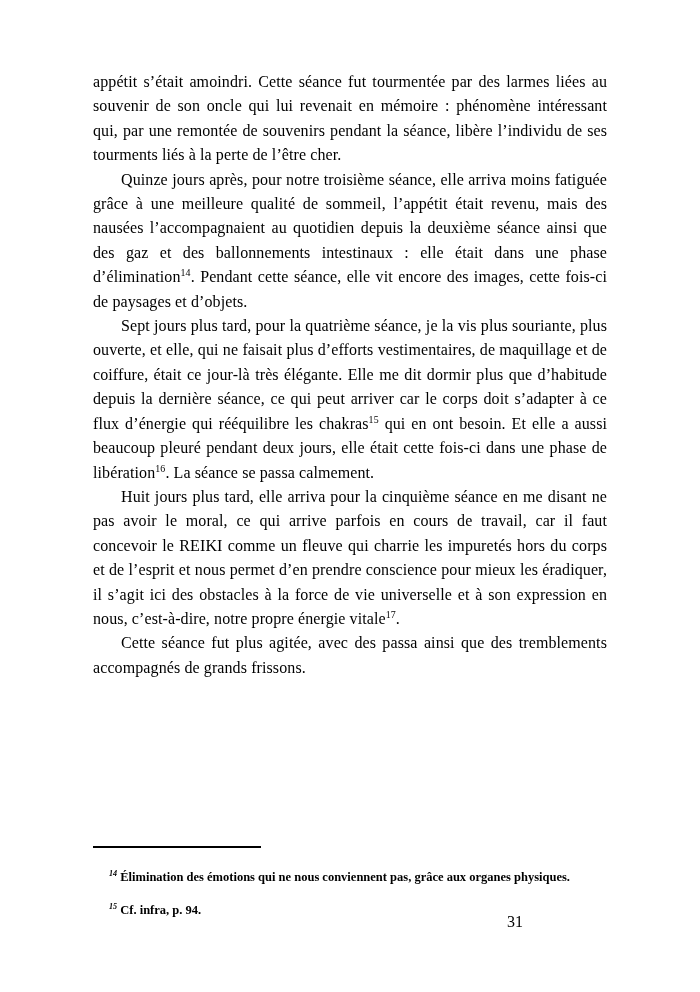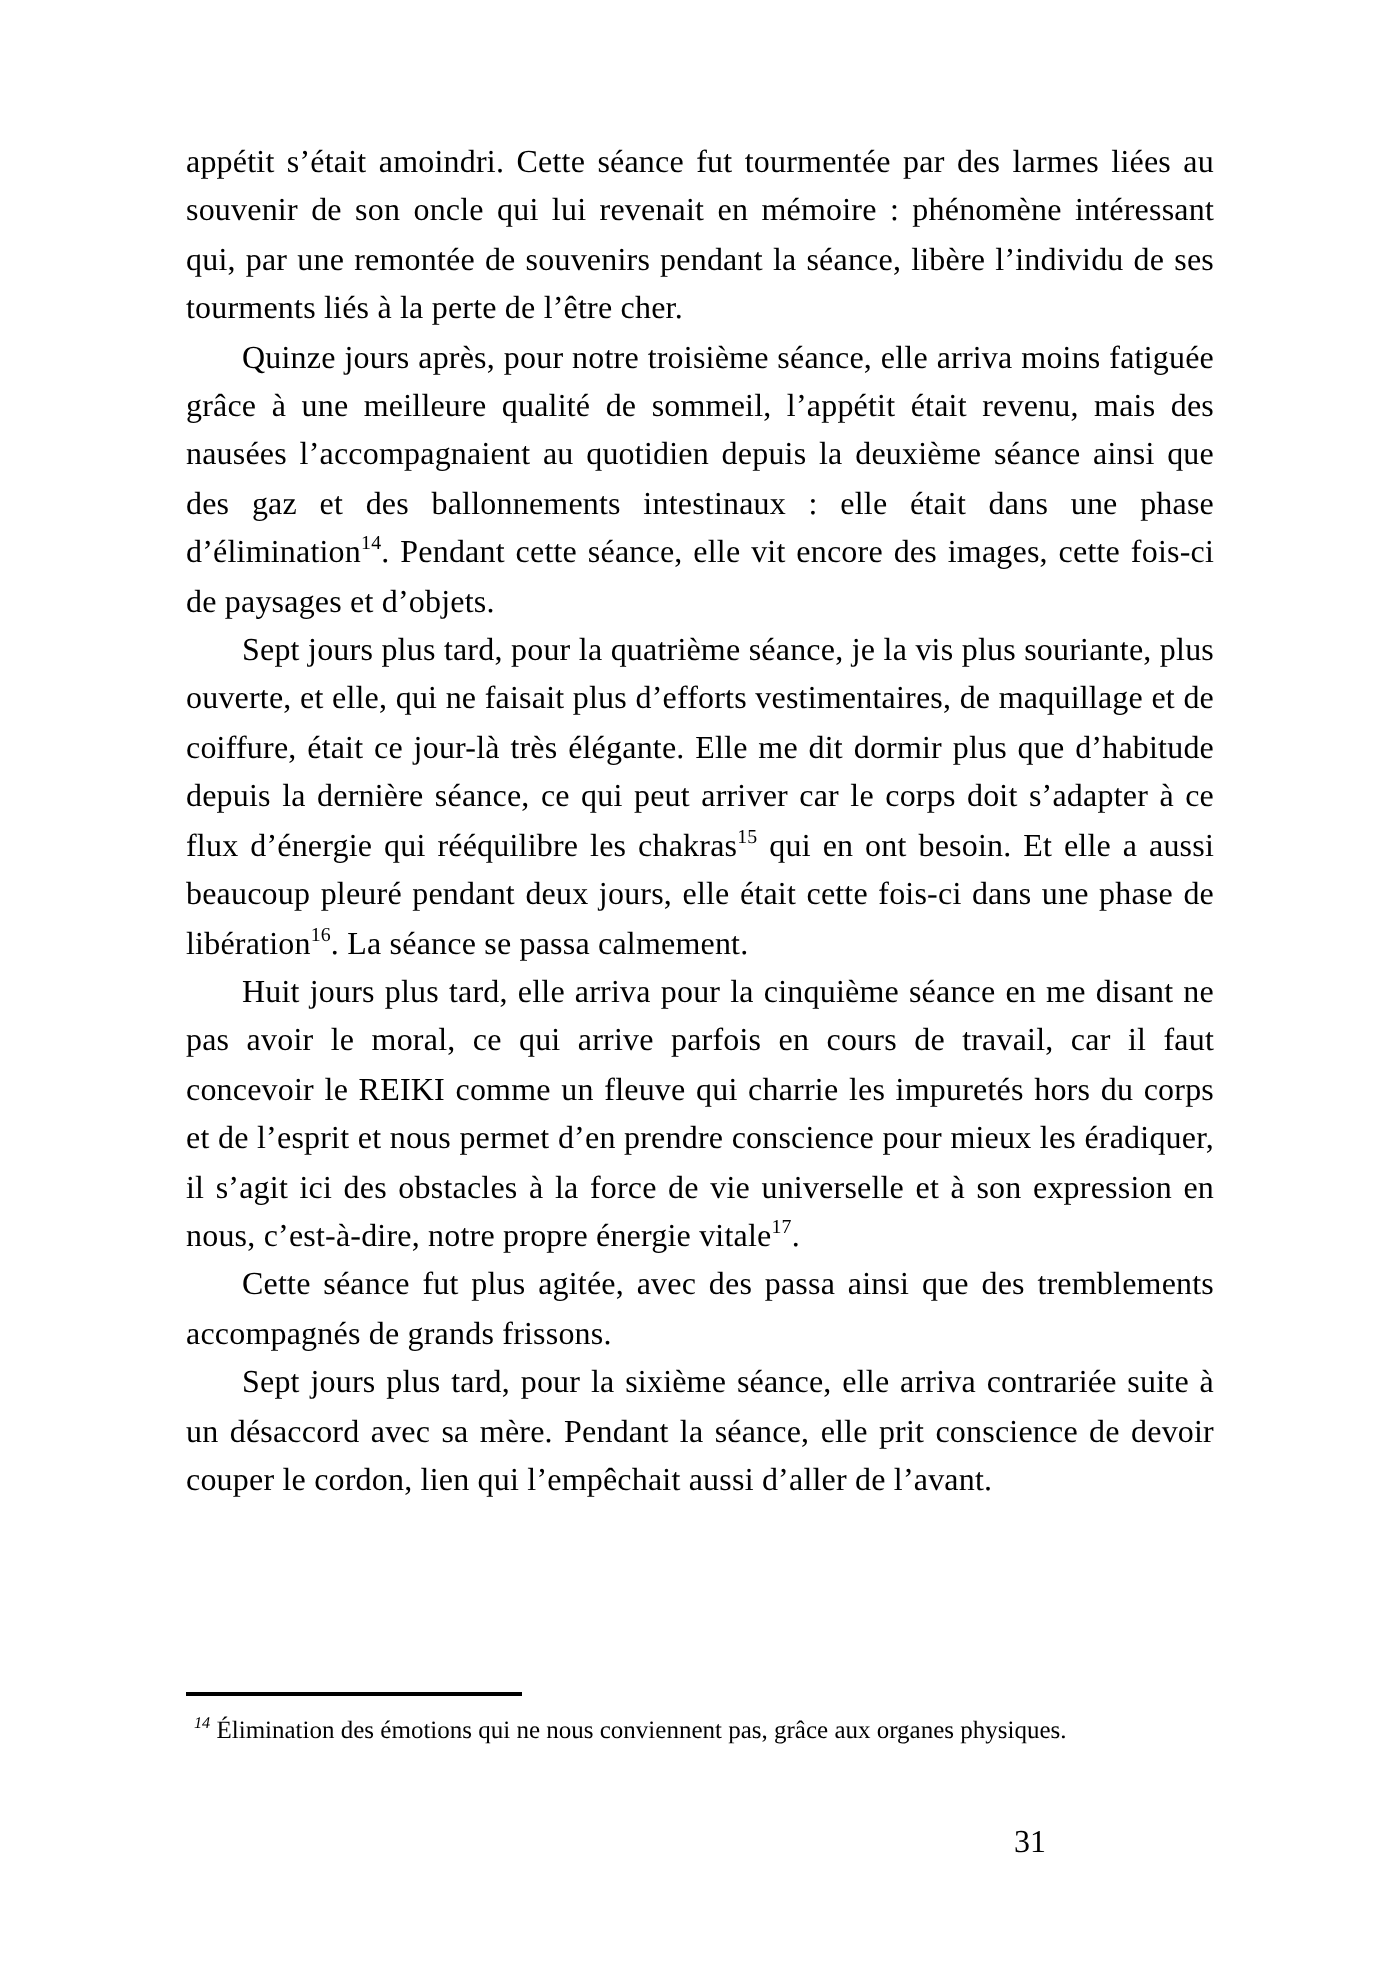--- a/index.html
+++ b/index.html
@@ -51,22 +51,23 @@
   .footnotes {
     position: absolute;
     left: 93px;
     width: 514px;
     top: 853px;
     font-size: 12.5px;
     line-height: 16.5px;
     text-align: left;
   }
   .footnote {
-    margin: 4px;
+    margin: 16px;
     padding: 0;
+    font-weight: bold;
   }
   sup.fn-marker {
     font-size: 0.65em;
     line-height: 0;
     vertical-align: super;
     font-style: italic;
   }
   .page-number {
     position: absolute;
     right: 93px;
@@ -78,20 +79,20 @@
 </head>
 <body>
 
 <div class="page">
   <div class="body-text" id="body-text">
       <p class="para">appétit s’était amoindri. Cette séance fut tourmentée par des larmes liées au souvenir de son oncle qui lui revenait en mémoire&nbsp;: phénomène intéressant qui, par une remontée de souvenirs pendant la séance, libère l’individu de ses tourments liés à la perte de l’être cher.</p>
       <p class="para indent">Quinze jours après, pour notre troisième séance, elle arriva moins fatiguée grâce à une meilleure qualité de sommeil, l’appétit était revenu, mais des nausées l’accompagnaient au quotidien depuis la deuxième séance ainsi que des gaz et des ballonnements intestinaux&nbsp;: elle était dans une phase d’élimination<sup class="fnref">14</sup>. Pendant cette séance, elle vit encore des images, cette fois-ci de paysages et d’objets.</p>
       <p class="para indent">Sept jours plus tard, pour la quatrième séance, je la vis plus souriante, plus ouverte, et elle, qui ne faisait plus d’efforts vestimentaires, de maquillage et de coiffure, était ce jour-là très élégante. Elle me dit dormir plus que d’habitude depuis la dernière séance, ce qui peut arriver car le corps doit s’adapter à ce flux d’énergie qui rééquilibre les chakras<sup class="fnref">15</sup> qui en ont besoin. Et elle a aussi beaucoup pleuré pendant deux jours, elle était cette fois-ci dans une phase de libération<sup class="fnref">16</sup>. La séance se passa calmement.</p>
       <p class="para indent">Huit jours plus tard, elle arriva pour la cinquième séance en me disant ne pas avoir le moral, ce qui arrive parfois en cours de travail, car il faut concevoir le REIKI comme un fleuve qui charrie les impuretés hors du corps et de l’esprit et nous permet d’en prendre conscience pour mieux les éradiquer, il s’agit ici des obstacles à la force de vie universelle et à son expression en nous, c’est-à-dire, notre propre énergie vitale<sup class="fnref">17</sup>.</p>
       <p class="para indent">Cette séance fut plus agitée, avec des passa ainsi que des tremblements accompagnés de grands frissons.</p>
-      <p class="para indent">Sept jours plus tard, pour la sixième séance, elle arriva contrariée suite à un désaccord avec sa mère. Pendant la séance, elle prit conscience de devoir couper le cordon, lien qui l’empêchait aussi d’aller de l’avant.</p>
     </div>
   <div class="footnote-sep"></div>
   <div class="footnotes" id="footnotes">
       <p class="footnote"><sup class="fn-marker">14</sup> Élimination des émotions qui ne nous conviennent pas, grâce aux organes physiques.</p>
+      <p class="footnote"><sup class="fn-marker">15</sup> Cf. infra, p. 94.</p>
     </div>
   <div class="page-number">31</div>
 </div>
 
 </body></html>

